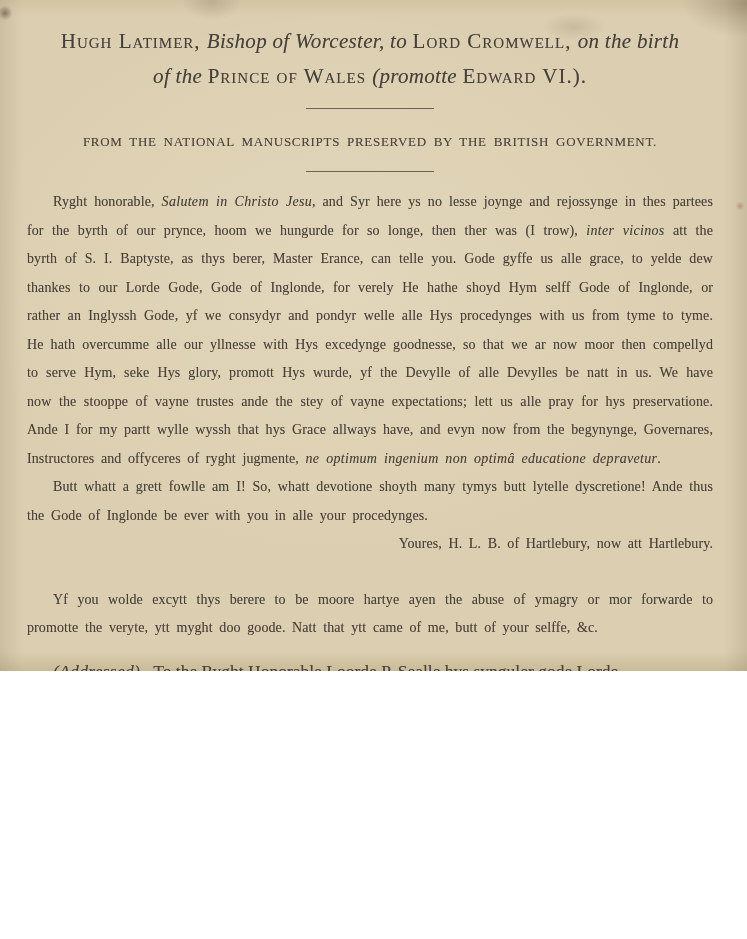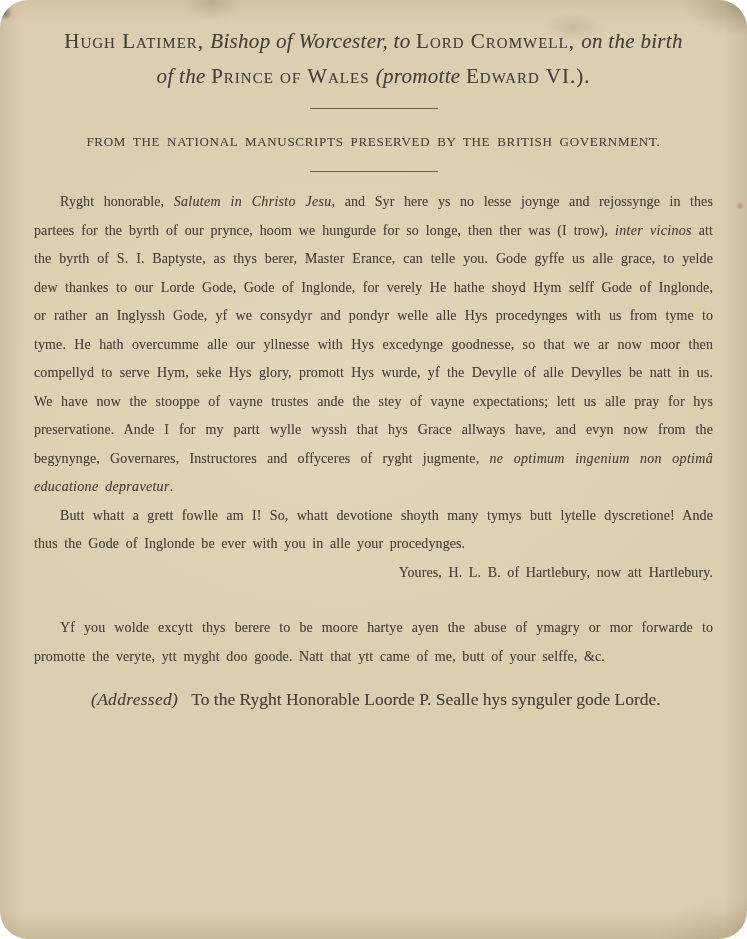--- a/index.html
+++ b/index.html
@@ -2,37 +2,36 @@
 <html><head>
 <meta charset="utf-8">
 <style>
   html, body { margin: 0; padding: 0; }
   body {
     width: 747px; height: 939px;
     font-family: "Liberation Serif", "DejaVu Serif", serif;
   }
   .page {
     position: relative;
-    width: 747px; height: 939px;
+    width: 747px; height: 671px;
     box-sizing: border-box;
-    padding: 24px 34px 0 34px;
+    padding: 24px 34px 0 27px;
     overflow: hidden;
     color: #474038;
     background:
       radial-gradient(circle 10px at 5px 13px, rgba(59,49,38,0.5), rgba(59,49,38,0) 75%),
       radial-gradient(ellipse 45px 20px at 574px 27px, rgba(94,78,56,0.16), rgba(94,78,56,0) 70%),
       radial-gradient(ellipse 85px 45px at 745px 4px, rgba(84,68,46,0.30), rgba(84,68,46,0) 75%),
       radial-gradient(ellipse 40px 25px at 212px 2px, rgba(84,68,46,0.18), rgba(84,68,46,0) 75%),
       radial-gradient(circle 6px at 740px 206px, rgba(150,72,48,0.38), rgba(150,72,48,0) 75%),
       radial-gradient(ellipse 120px 60px at 747px 939px, rgba(120,100,70,0.20), rgba(120,100,70,0) 75%),
       radial-gradient(ellipse 520px 390px at 45% 42%, rgba(248,242,224,0.22), rgba(248,242,224,0) 70%),
       linear-gradient(90deg, rgba(120,104,76,0.16) 0, rgba(120,104,76,0) 3%, rgba(120,104,76,0) 97%, rgba(120,104,76,0.18) 100%),
       linear-gradient(180deg, #d2c4a3 0%, #dccfb1 2.5%, #dccfb1 97%, #c9bb98 100%);
     text-shadow: 0 0 0.5px rgba(71,64,56,0.35);
-    border-radius: 28px;
   }
   .header {
     text-align: center;
     font-size: 21px;
     line-height: 35px;
     color: #44403a;
   }
   .sc { font-variant: small-caps; letter-spacing: 1px; }
   .it { font-style: italic; letter-spacing: 0.3px; }
   .rule {
@@ -67,21 +66,21 @@
     text-indent: 0;
     text-align: right;
   }
   .body-text p.postscript { margin-top: 27px; }
   .address {
     margin-top: 18px;
     font-size: 17.5px;
     text-indent: 26px;
     text-align: left;
   }
-  .address .it { margin-right: 13px; margin-left: 31px; }
+  .address .it { margin-right: 13px; }
 </style>
 </head>
 <body>
 
 <div class="page">
 
   <div class="header">
     <div><span class="sc">Hugh Latimer, </span><span class="it">Bishop of Worcester, to </span><span class="sc">Lord Cromwell, </span><span class="it">on the birth</span></div>
     <div><span class="it">of the </span><span class="sc">Prince of Wales </span><span class="it">(promotte </span><span class="sc">Edward VI.).</span></div>
   </div>

